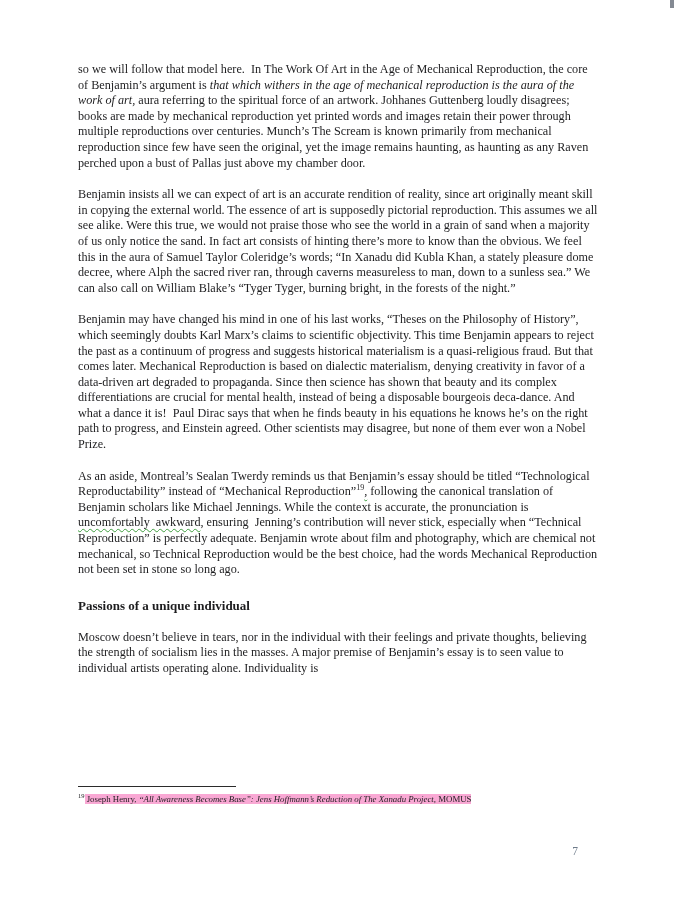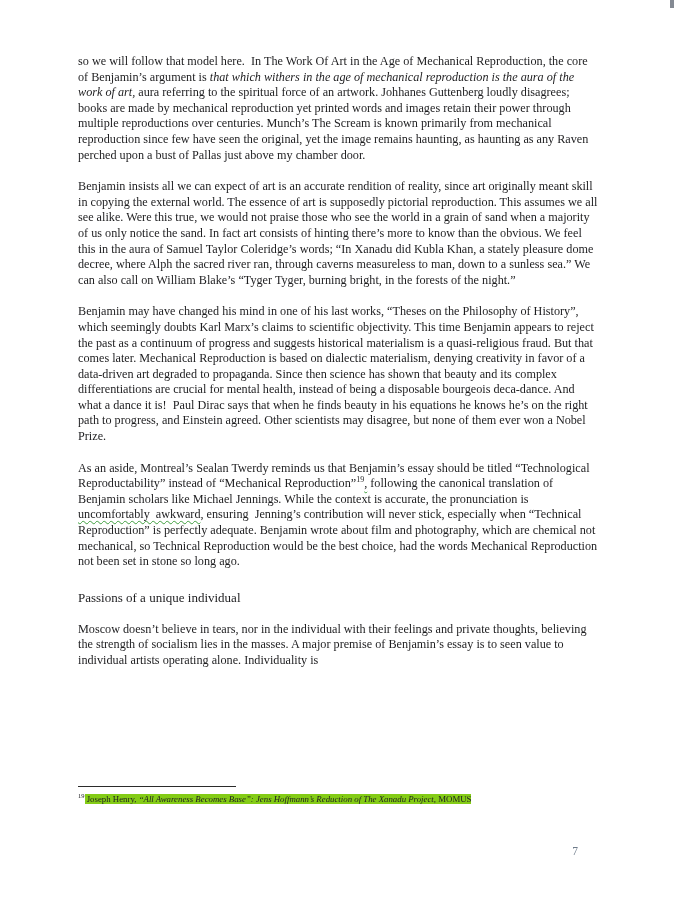--- a/index.html
+++ b/index.html
@@ -19,21 +19,21 @@
   .scrollbar-fragment {
     position: absolute;
     top: 0;
     right: 1px;
     width: 4px;
     height: 8px;
     background: #848a93;
   }
   .body-text {
     position: absolute;
-    top: 54px;
+    top: 62px;
     left: 78px;
     width: 521px;
   }
   .para {
     margin: 0 0 16px 0;
     font-size: 12.2px;
     line-height: 15.6px;
     white-space: pre-wrap;
     text-align: left;
   }
@@ -53,40 +53,40 @@
   }
   sup.fn-ref {
     font-size: 8px;
     line-height: 0;
     vertical-align: super;
   }
   .section-heading {
     margin: 20px 0 16px 0;
     font-size: 13px;
     line-height: 16px;
-    font-weight: normal;
+    font-weight: bold;
   }
   .footnote-area {
     position: absolute;
     top: 786px;
     left: 78px;
     width: 521px;
   }
   .footnote-rule {
     width: 158px;
     border-top: 1px solid #2b2b2b;
     margin-bottom: 7px;
   }
   .footnote-line {
     font-size: 8.8px;
     line-height: 11px;
     white-space: pre-wrap;
   }
   .footnote-line.indent { padding-left: 14px; }
-  .hl { background: #84cc16; }
+  .hl { background: #f9a8d4; }
   .fn-marker {
     font-size: 6.5px;
     vertical-align: super;
     line-height: 0;
   }
   .link {
     color: #2f5fa5;
     text-decoration: underline;
     cursor: pointer;
   }

